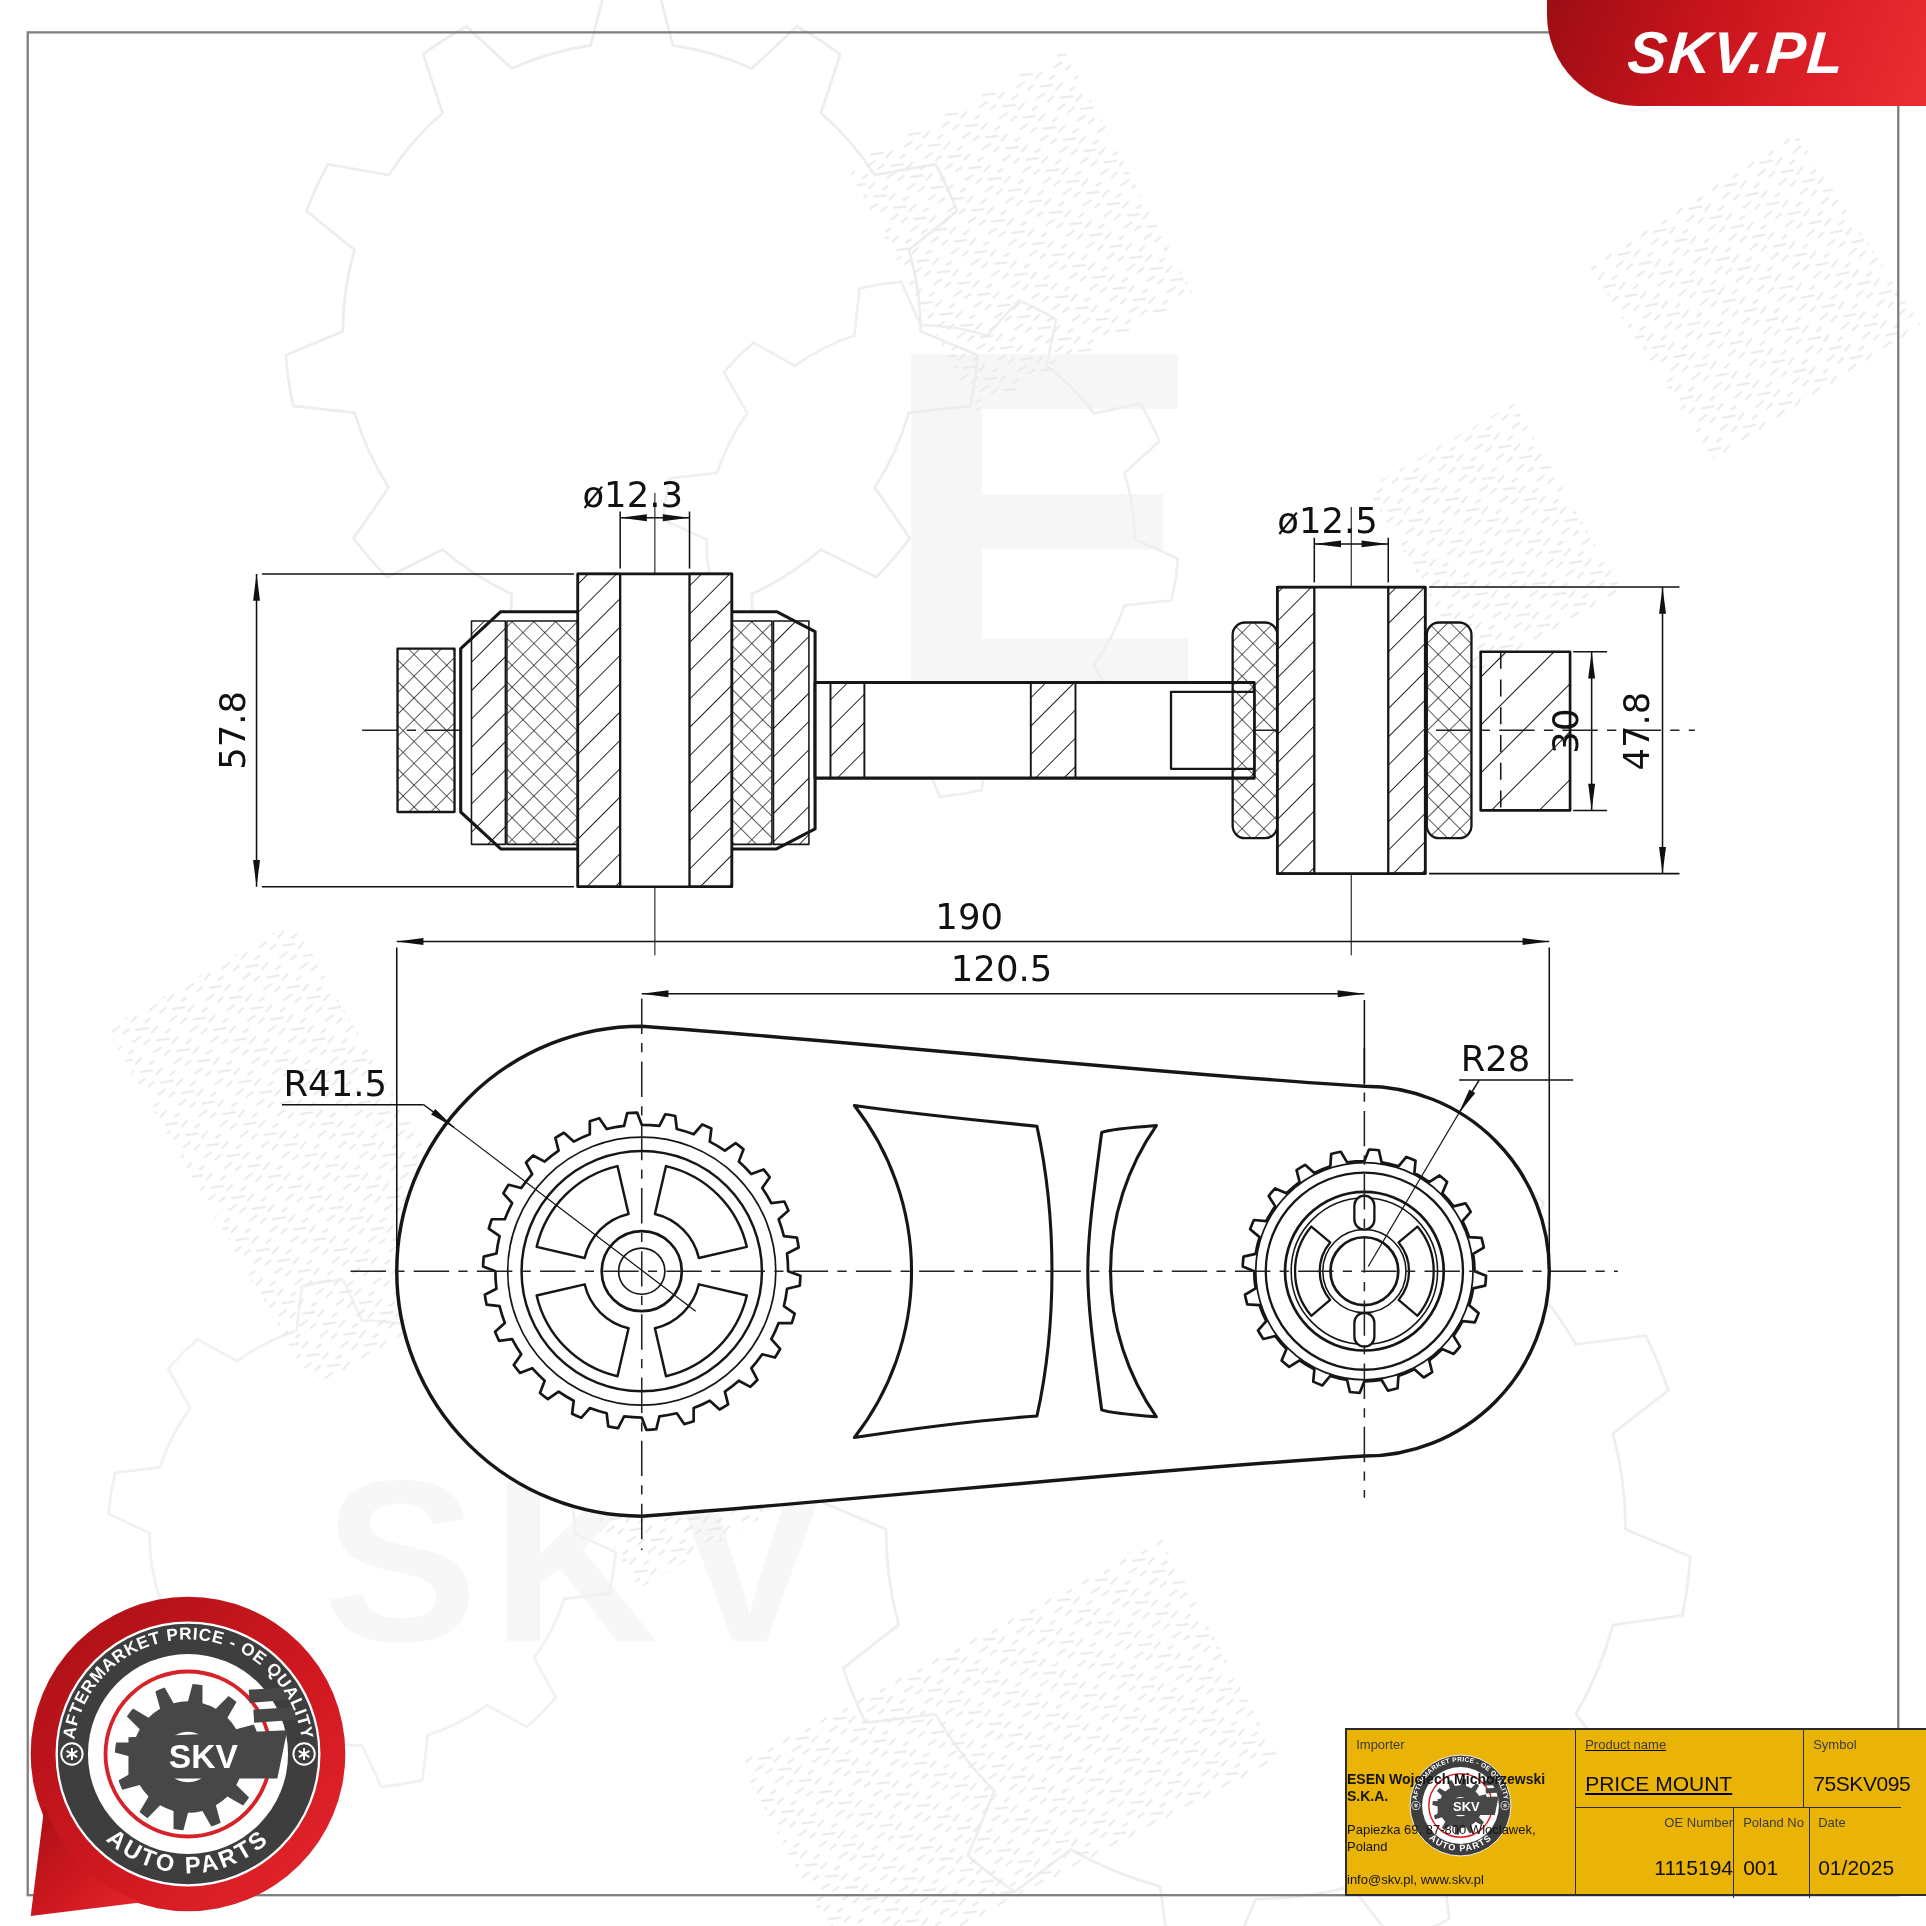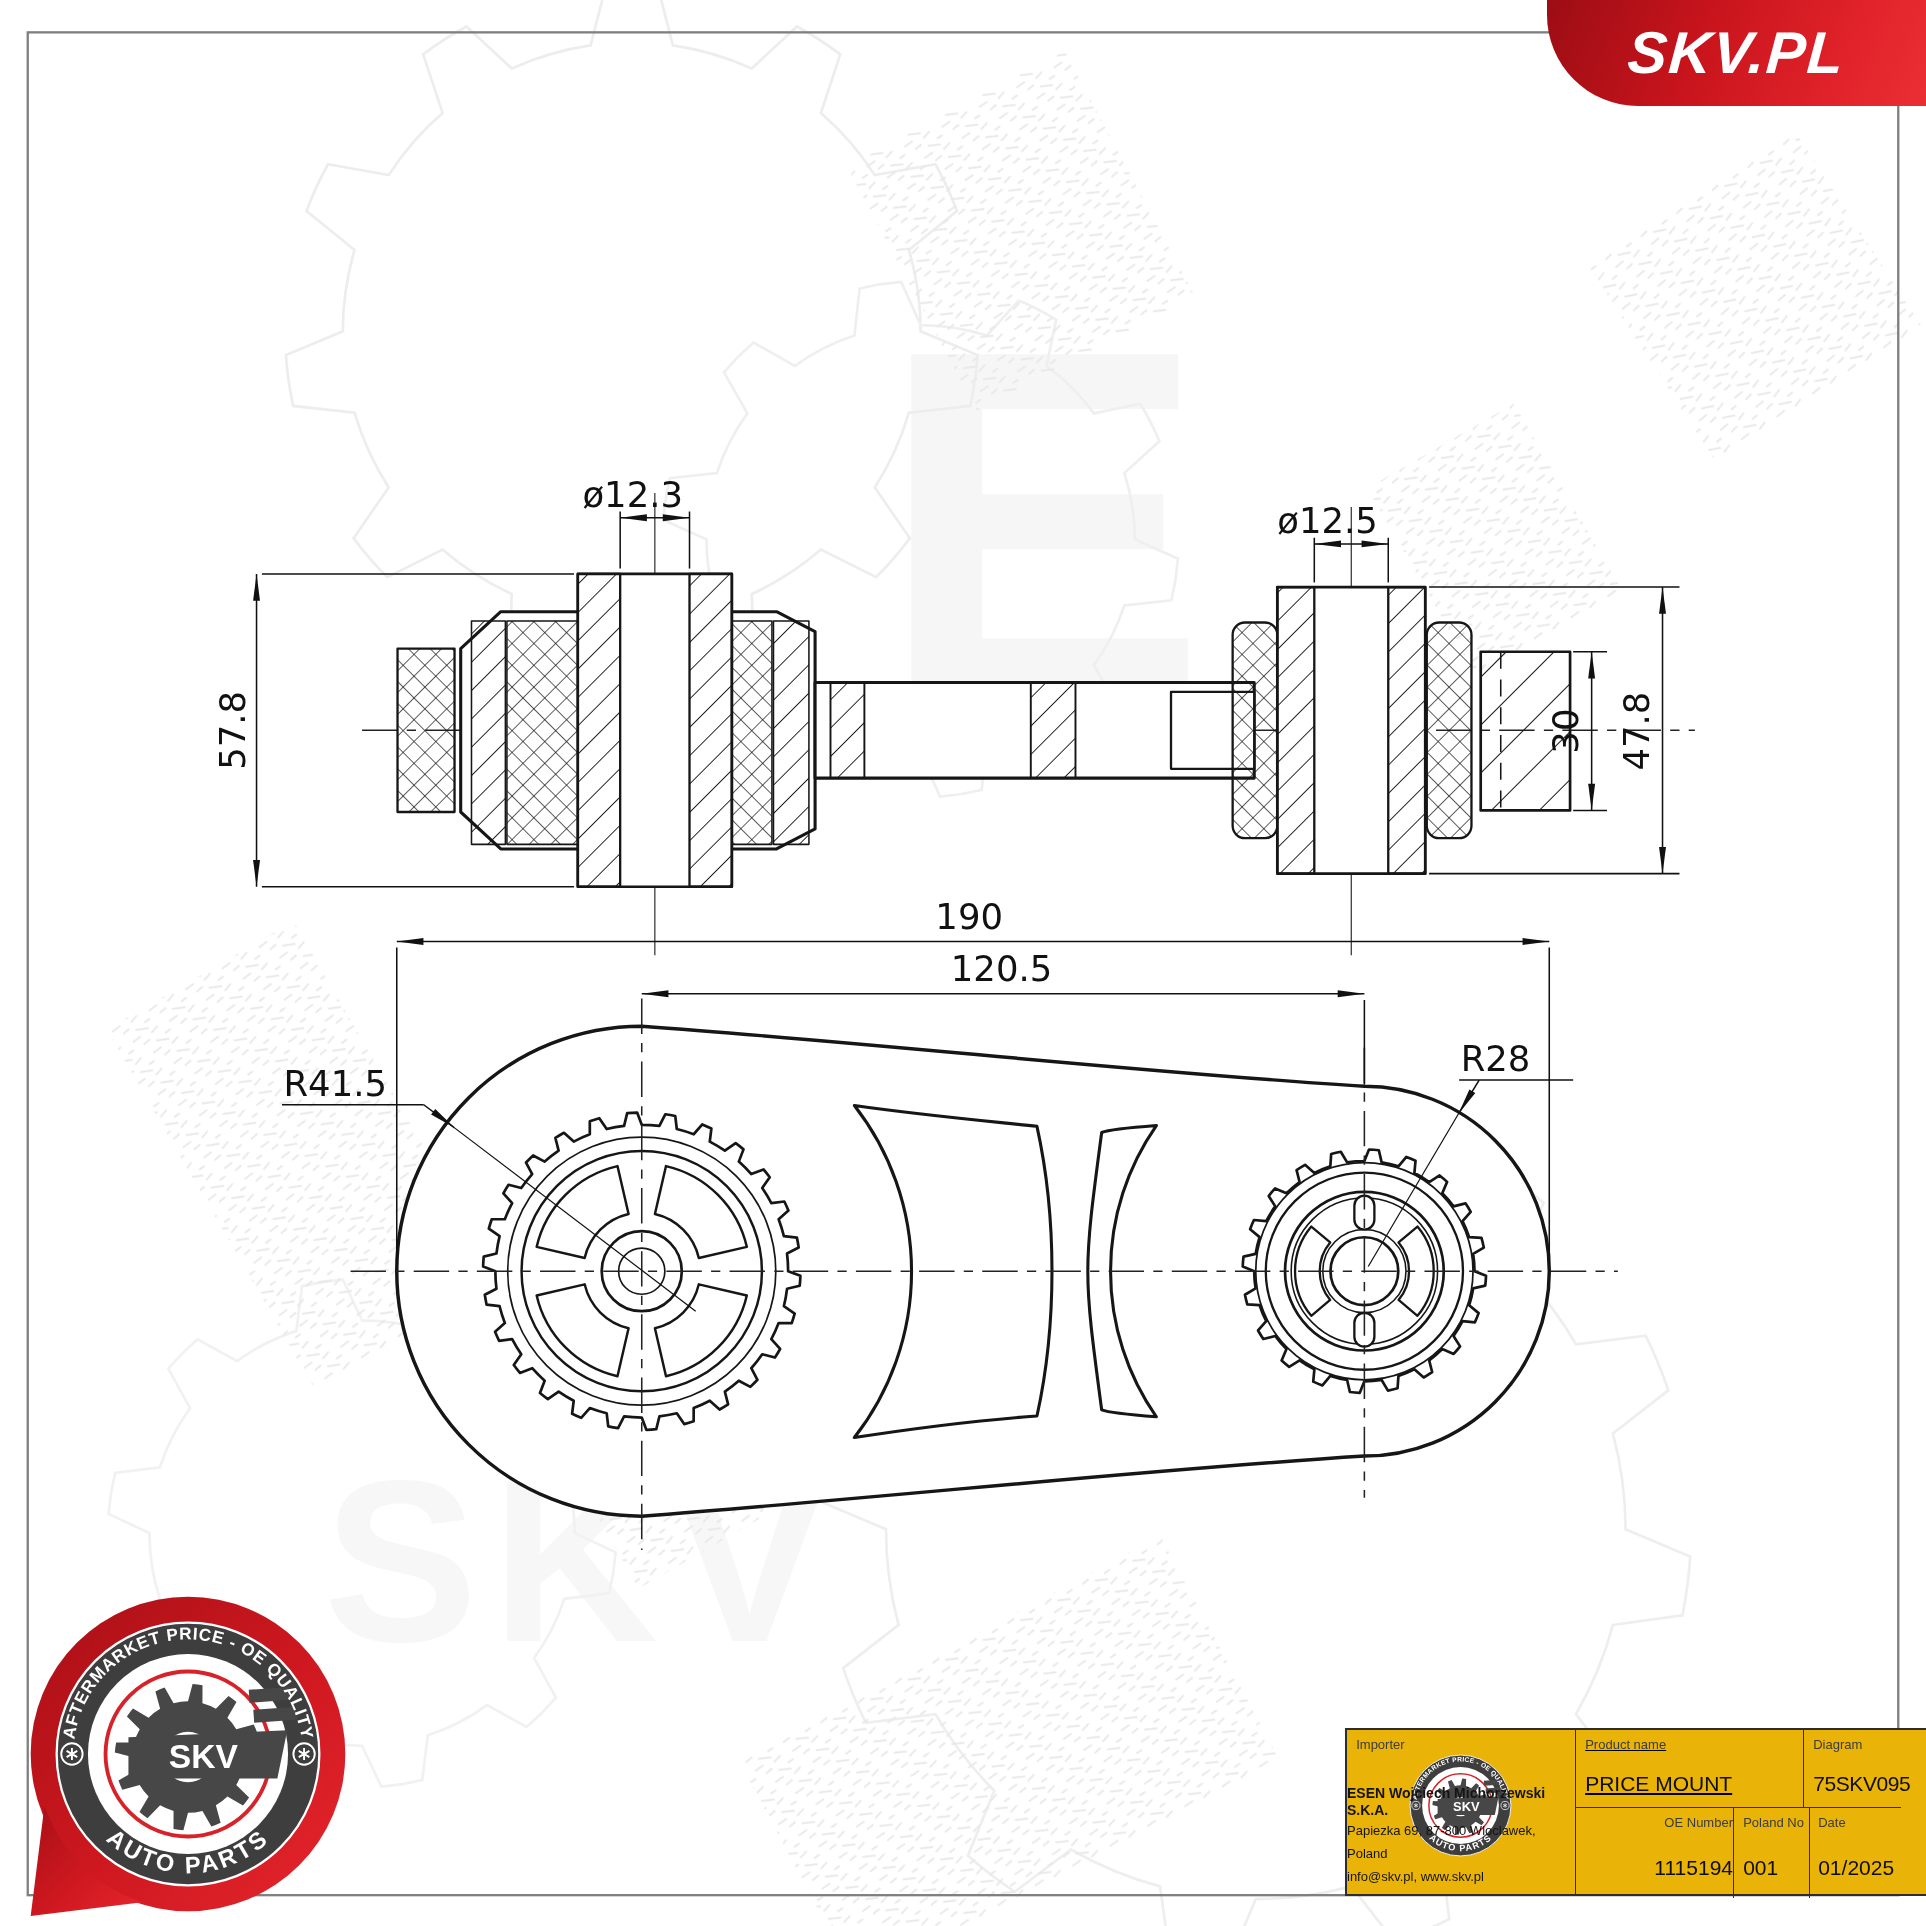--- a/index.html
+++ b/index.html
@@ -27,21 +27,21 @@
   .c-symbol{left:457px;top:0;width:97px;height:78px;border-bottom:1.9px solid #2d2d2d;}
   .c-oe{left:229px;top:78px;width:158px;height:90px;border-right:1.9px solid #2d2d2d;text-align:right;}
   .c-diagram{left:387px;top:78px;width:76px;height:90px;border-right:1.9px solid #2d2d2d;}
   .c-date{left:462px;top:78px;width:92px;height:90px;}
   .c-product .tb-value{padding-top:20px;}
   .c-symbol .tb-value{padding-top:20px;letter-spacing:-0.4px;}
   .c-oe .tb-value,.c-diagram .tb-value,.c-date .tb-value{padding-top:26px;}
   .imp-stamp{position:absolute;left:49px;top:10.8px;width:129px;height:129px;}
   .imp-address{position:absolute;left:0;bottom:6.2px;width:100%;text-align:left;color:#141414;}
   .imp-address .l1{font-size:14px;font-weight:bold;line-height:17px;}
-  .imp-address .l2,.imp-address .l3{font-size:13px;line-height:23px;}
+  .imp-address .l2,.imp-address .l3{font-size:13px;line-height:17px;margin-top:16px;}
 </style>
 </head>
 <body>
 
 <svg width="0" height="0" style="position:absolute" aria-hidden="true">
   <defs>
     <pattern id="hatch" width="26" height="26" patternUnits="userSpaceOnUse" patternTransform="rotate(45)">
       <line x1="0" y1="0" x2="0" y2="26" stroke="#161616" stroke-width="2.4"></line>
     </pattern>
     <pattern id="hatchWide" width="44" height="44" patternUnits="userSpaceOnUse" patternTransform="rotate(45)">
@@ -257,21 +257,21 @@
       <div class="l1">ESEN Wojciech Michorzewski S.K.A.</div>
       <div class="l2">Papiezka 69, 87-800 Wloclawek, Poland</div>
       <div class="l3">info@skv.pl, www.skv.pl</div>
     </div>
   </div>
   <div class="tb-cell c-product">
     <div class="tb-label">Product name</div>
     <div class="tb-value">PRICE MOUNT</div>
   </div>
   <div class="tb-cell c-symbol">
-    <div class="tb-label">Diagram</div>
+    <div class="tb-label">Symbol</div>
     <div class="tb-value">75SKV095</div>
   </div>
   <div class="tb-cell c-oe">
     <div class="tb-label">OE Number</div>
     <div class="tb-value">1115194</div>
   </div>
   <div class="tb-cell c-diagram">
     <div class="tb-label">Poland No</div>
     <div class="tb-value">001</div>
   </div>

